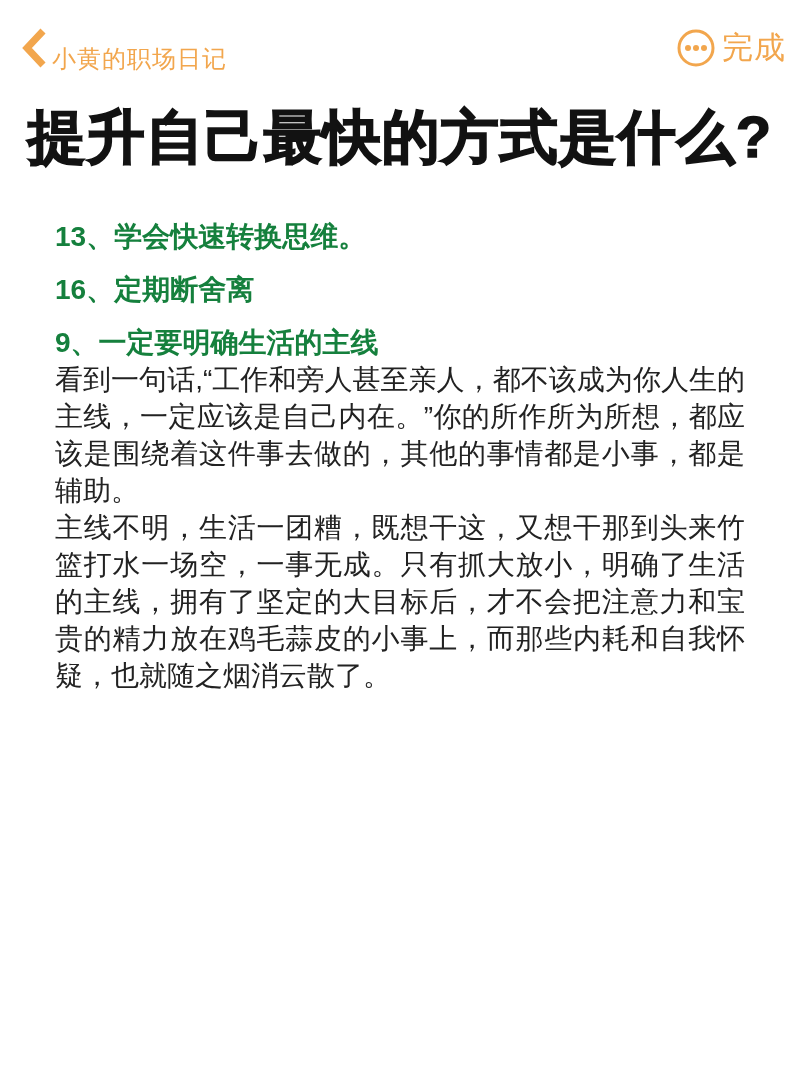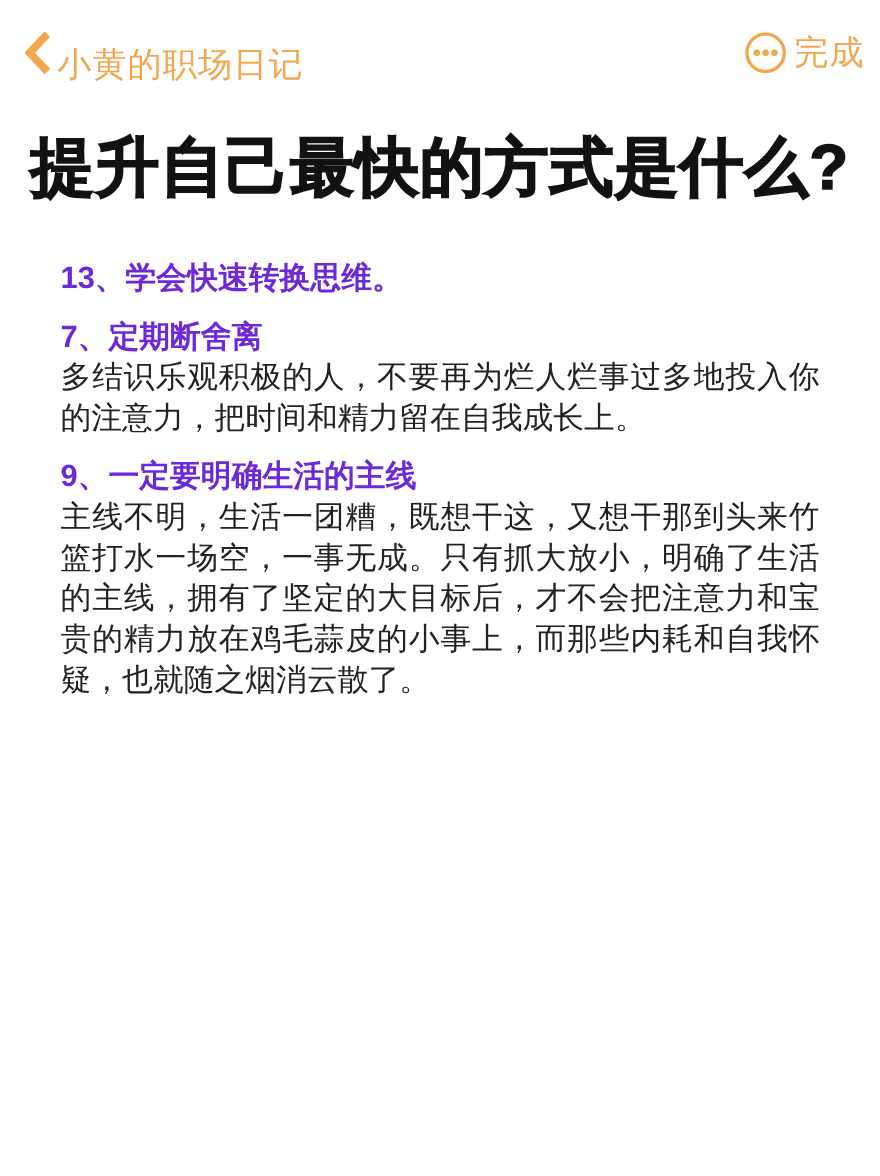--- a/index.html
+++ b/index.html
@@ -28,21 +28,21 @@
   }
   .chevron-wrap { display: flex; align-items: center; }
   .chevron-wrap svg path {
     stroke: var(--accent);
     stroke-width: 7;
     fill: none;
     stroke-linecap: butt;
     stroke-linejoin: miter;
   }
   .nav-title {
-    font-size: 31px;
+    font-size: 24px;
     font-weight: 400;
     letter-spacing: 1px;
     margin-top: 21px;
   }
   .nav-right {
     display: flex;
     align-items: center;
     gap: 6px;
   }
   .more-wrap { display: flex; align-items: center; cursor: pointer; }
@@ -52,42 +52,42 @@
     fill: none;
   }
   .more-wrap .dot { fill: var(--accent); }
   .done {
     color: var(--accent);
     font-size: 31px;
     letter-spacing: 1px;
     cursor: pointer;
   }
   .note-title {
-    margin-top: 24px;
+    margin-top: 8px;
     text-align: center;
     font-size: 58px;
     line-height: 66px;
     font-weight: 900;
     color: #121212;
     letter-spacing: 1px;
     -webkit-text-stroke: 1.5px #121212;
   }
   .content {
     margin-top: 48px;
     padding: 0 55px;
     font-size: 28px;
     line-height: 37px;
     color: #222222;
   }
   .section { margin-bottom: 16px; }
   .section h2 {
     font-size: 28px;
     line-height: 37px;
     font-weight: 700;
-    color: #6d28d9;
+    color: #15803d;
   }
   .section p {
     font-weight: 400;
     text-align: justify;
   }
 </style>
 </head>
 <body>
 
 <header class="nav">
@@ -115,23 +115,23 @@
 <main>
   <h1 class="note-title">提升自己最快的方式是什么?</h1>
 
   <div class="content">
 
     <section class="section">
       <h2>13、学会快速转换思维。</h2>
     </section>
 
     <section class="section">
-      <h2>7、定期断舍离</h2>
-      <p>多结识乐观积极的人，不要再为烂人烂事过多地投入你的注意力，把时间和精力留在自我成长上。</p>
+      <h2>16、定期断舍离</h2>
     </section>
 
     <section class="section">
       <h2>9、一定要明确生活的主线</h2>
+      <p>看到一句话,“工作和旁人甚至亲人，都不该成为你人生的主线，一定应该是自己内在。”你的所作所为所想，都应该是围绕着这件事去做的，其他的事情都是小事，都是辅助。</p>
       <p>主线不明，生活一团糟，既想干这，又想干那到头来竹篮打水一场空，一事无成。只有抓大放小，明确了生活的主线，拥有了坚定的大目标后，才不会把注意力和宝贵的精力放在鸡毛蒜皮的小事上，而那些内耗和自我怀疑，也就随之烟消云散了。</p>
     </section>
 
   </div>
 </main>
 
 </body></html>

